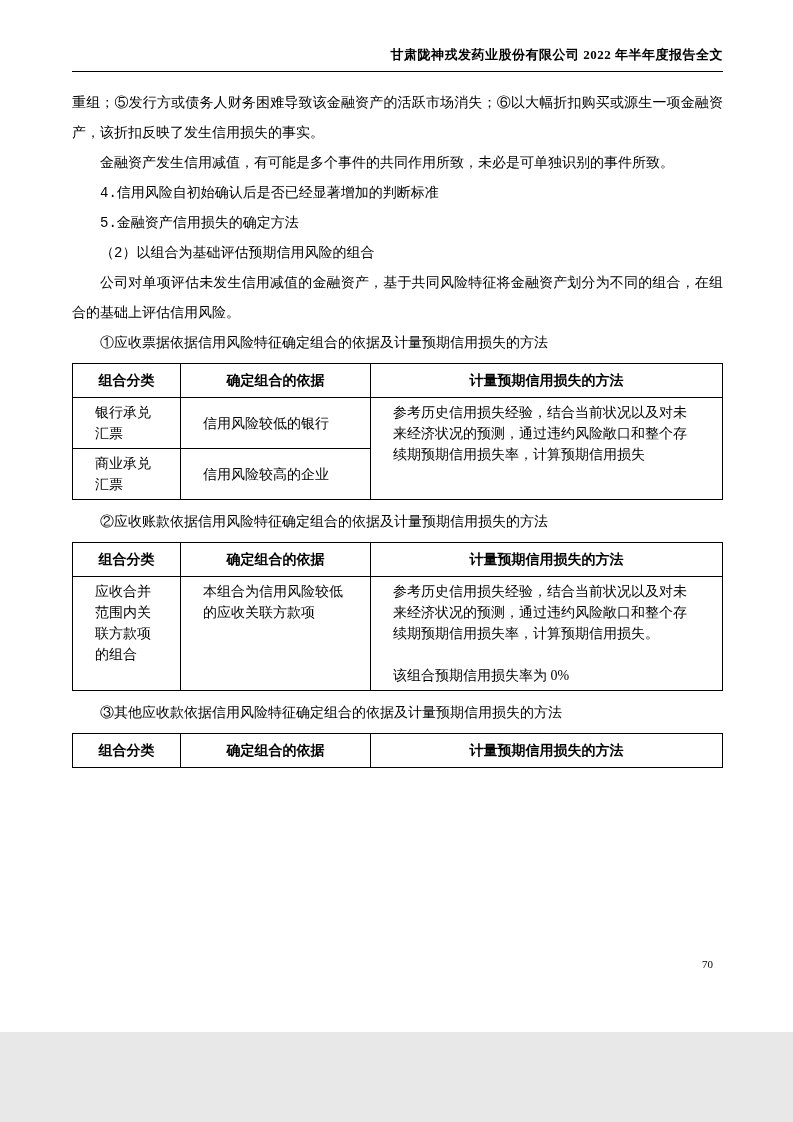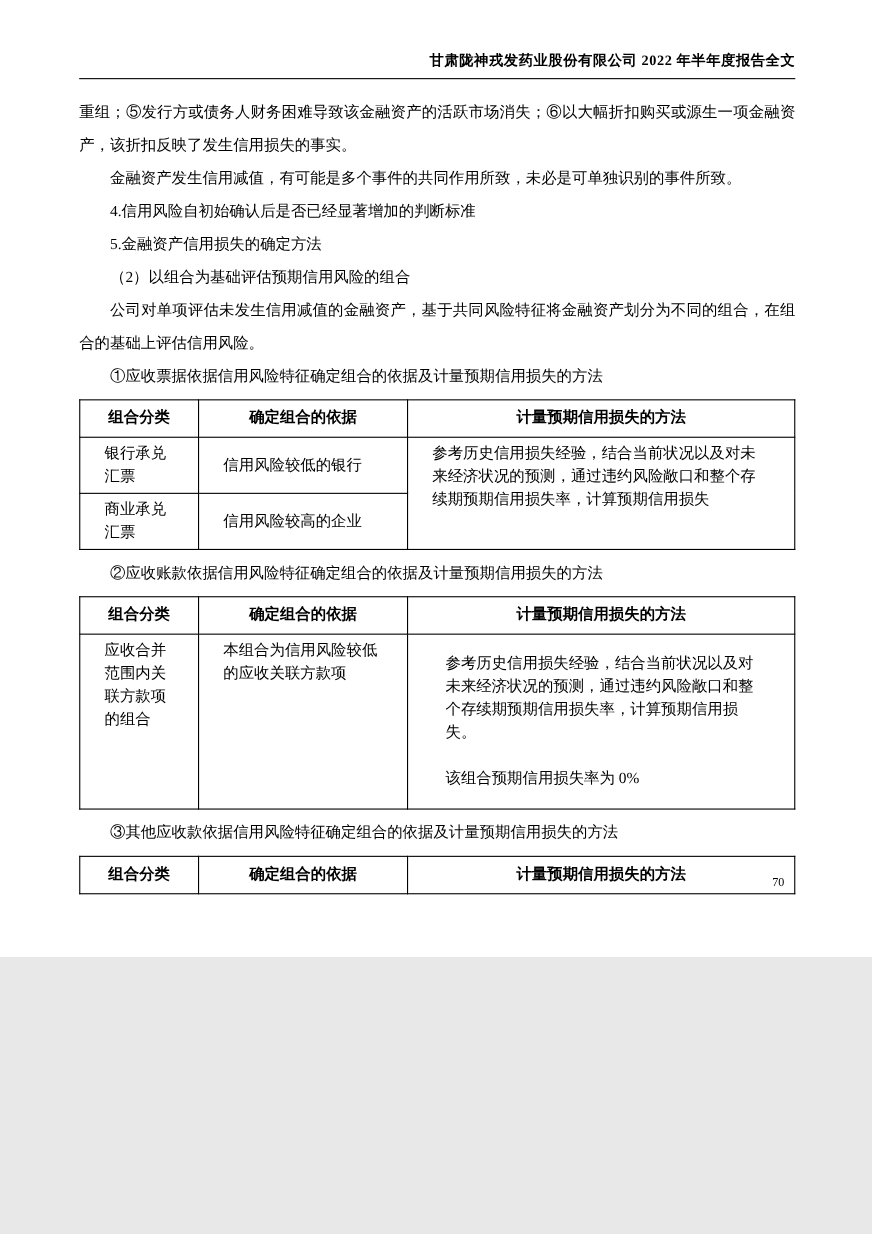--- a/index.html
+++ b/index.html
@@ -3,21 +3,21 @@
 <meta charset="utf-8">
 <style>
   html, body {
     margin: 0;
     padding: 0;
     background: #e8e8e8;
   }
   .page {
     position: relative;
     width: 793px;
-    height: 870px;
+    height: 1032px;
     margin: 0 auto;
     background: #ffffff;
     box-sizing: border-box;
     padding: 46px 70px 0 72px;
     font-family: "Liberation Serif", "DejaVu Serif", serif;
     color: #000000;
   }
   .doc-header {
     text-align: right;
     font-size: 13px;
@@ -29,20 +29,21 @@
   }
   .doc-body {
     font-size: 14px;
   }
   .para {
     margin: 0;
     line-height: 30px;
     text-align: justify;
     text-indent: 2em;
     word-break: break-all;
+    font-family: Liberation Mono, monospace;
   }
   .para.no-indent {
     text-indent: 0;
   }
   table.data-table {
     width: 100%;
     border-collapse: collapse;
     table-layout: fixed;
     margin: 5px 0 7px 0;
     font-size: 14px;
@@ -63,21 +64,21 @@
   }
   table.data-table th {
     font-weight: bold;
     text-align: center;
     padding: 6px;
   }
   table.data-table td.top {
     vertical-align: top;
   }
   .cell-para {
-    margin: 12px;
+    margin: 0;
   }
   .cell-para.gap {
     margin-top: 21px;
   }
   .page-number {
     position: absolute;
     right: 80px;
     bottom: 62px;
     font-size: 11px;
   }

